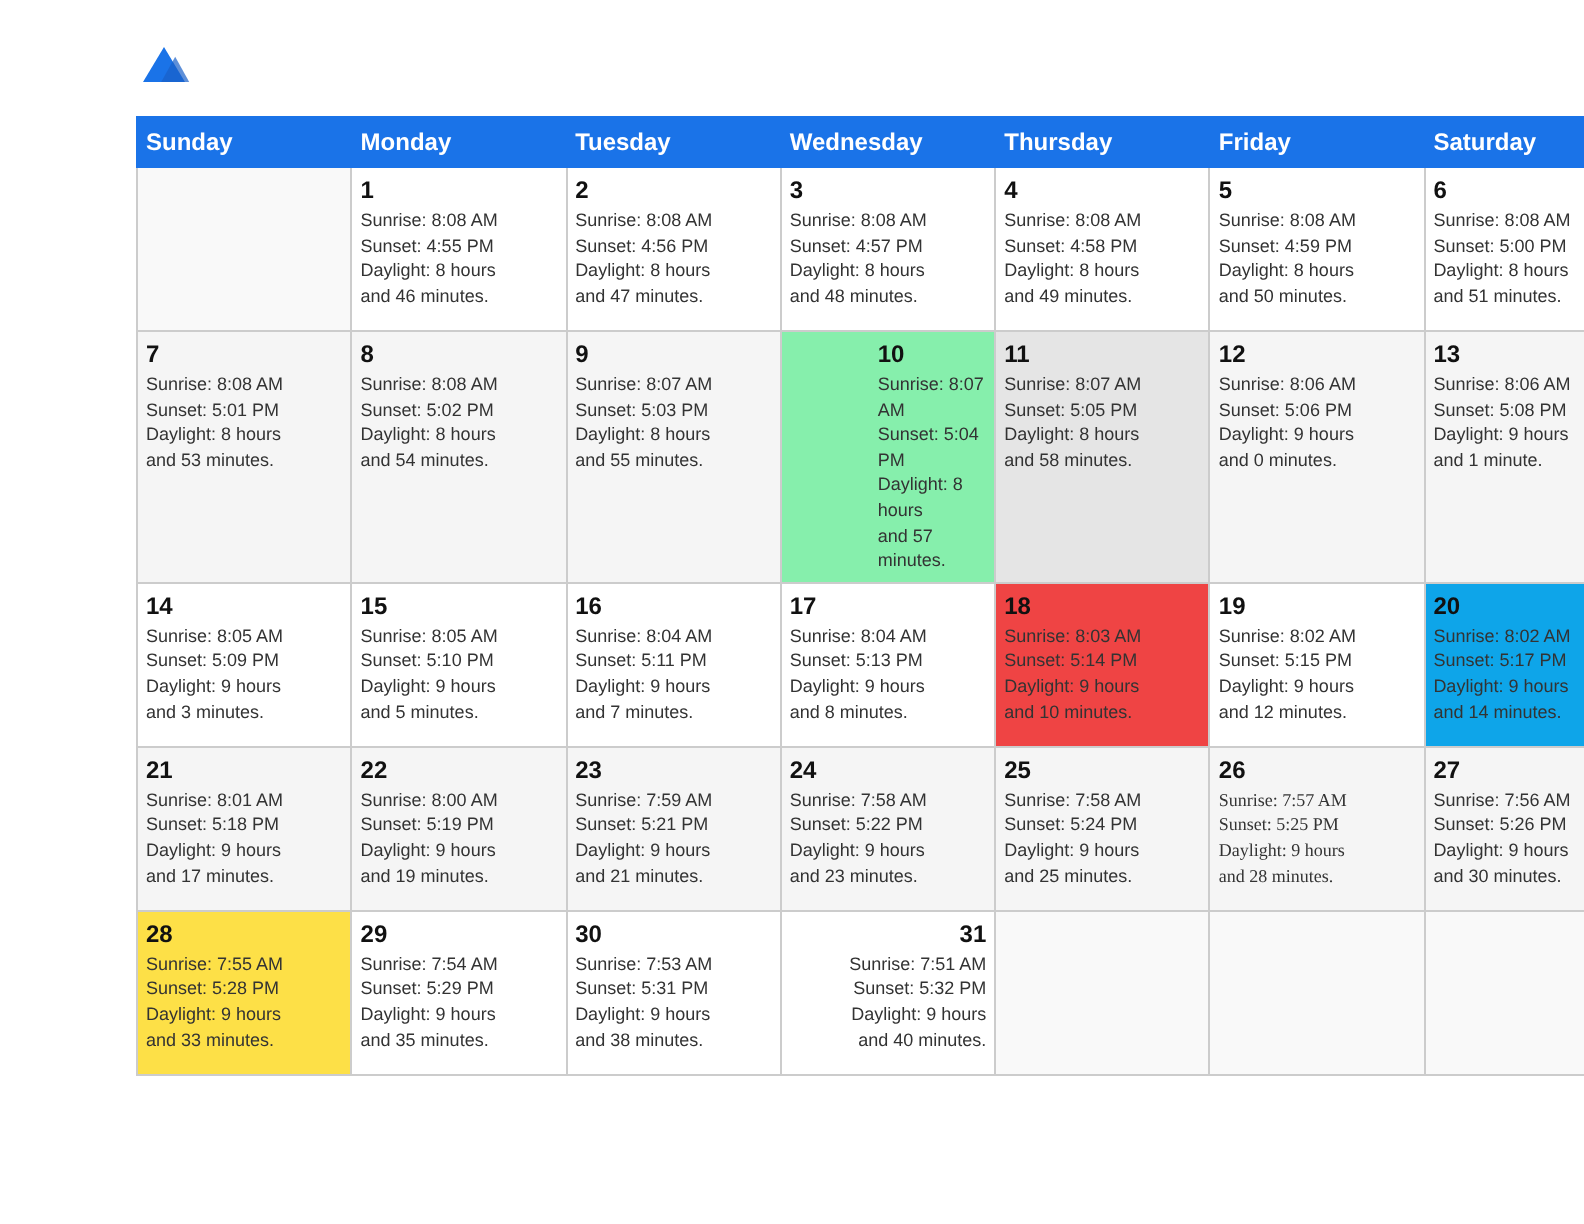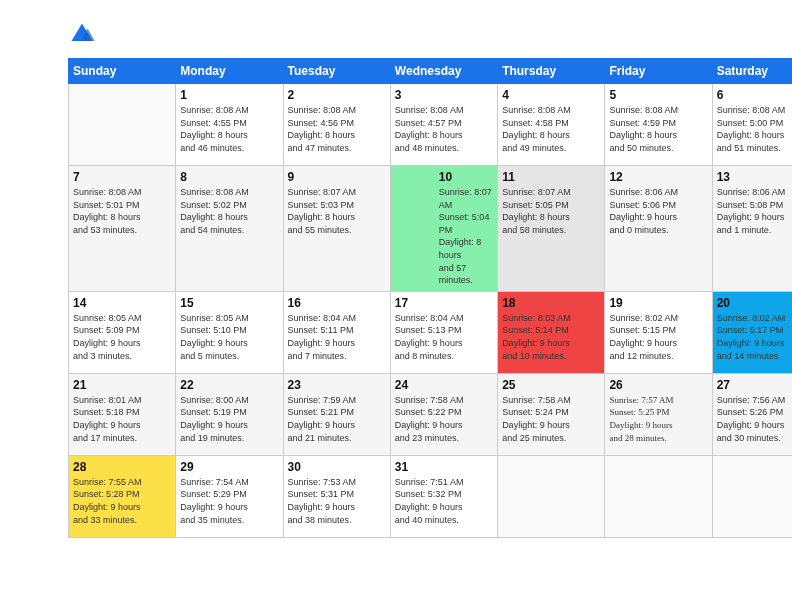--- a/index.html
+++ b/index.html
@@ -344,21 +344,21 @@
 Daylight: 9 hours
 and 35 minutes.</div>
           </td>
           <td style="background: rgb(255, 255, 255);">
             <span class="day-num">30</span>
             <div class="day-info" style="white-space: pre-line;">Sunrise: 7:53 AM
 Sunset: 5:31 PM
 Daylight: 9 hours
 and 38 minutes.</div>
           </td>
-          <td style="background: rgb(255, 255, 255);">
+          <td style="background: rgb(255, 255, 255); text-align: right;">
             <span class="day-num">31</span>
             <div class="day-info" style="white-space: pre-line;">Sunrise: 7:51 AM
 Sunset: 5:32 PM
 Daylight: 9 hours
 and 40 minutes.</div>
           </td>
           <td class="empty-cell" style="background: rgb(249, 249, 249);"></td>
           <td class="empty-cell" style="background: rgb(249, 249, 249);"></td>
           <td class="empty-cell" style="background: rgb(249, 249, 249);"></td>
         </tr>

